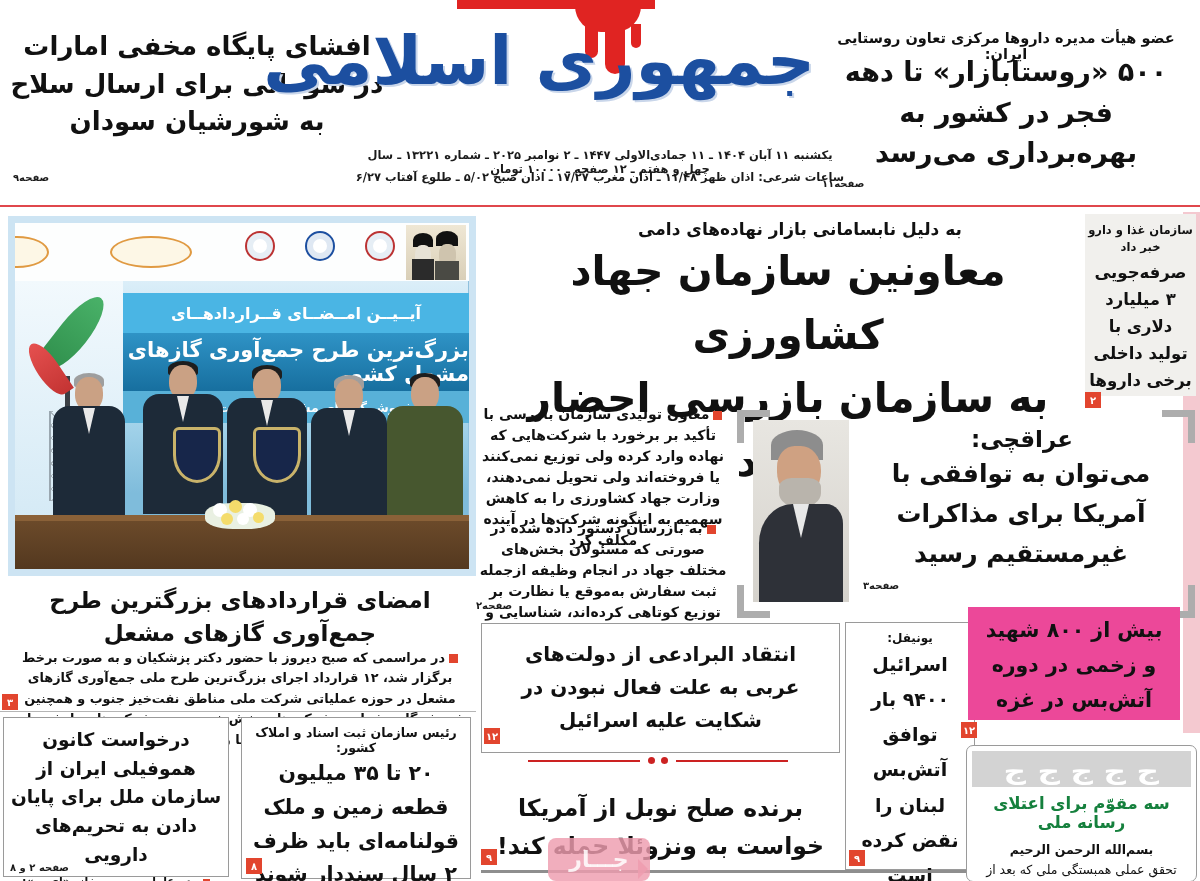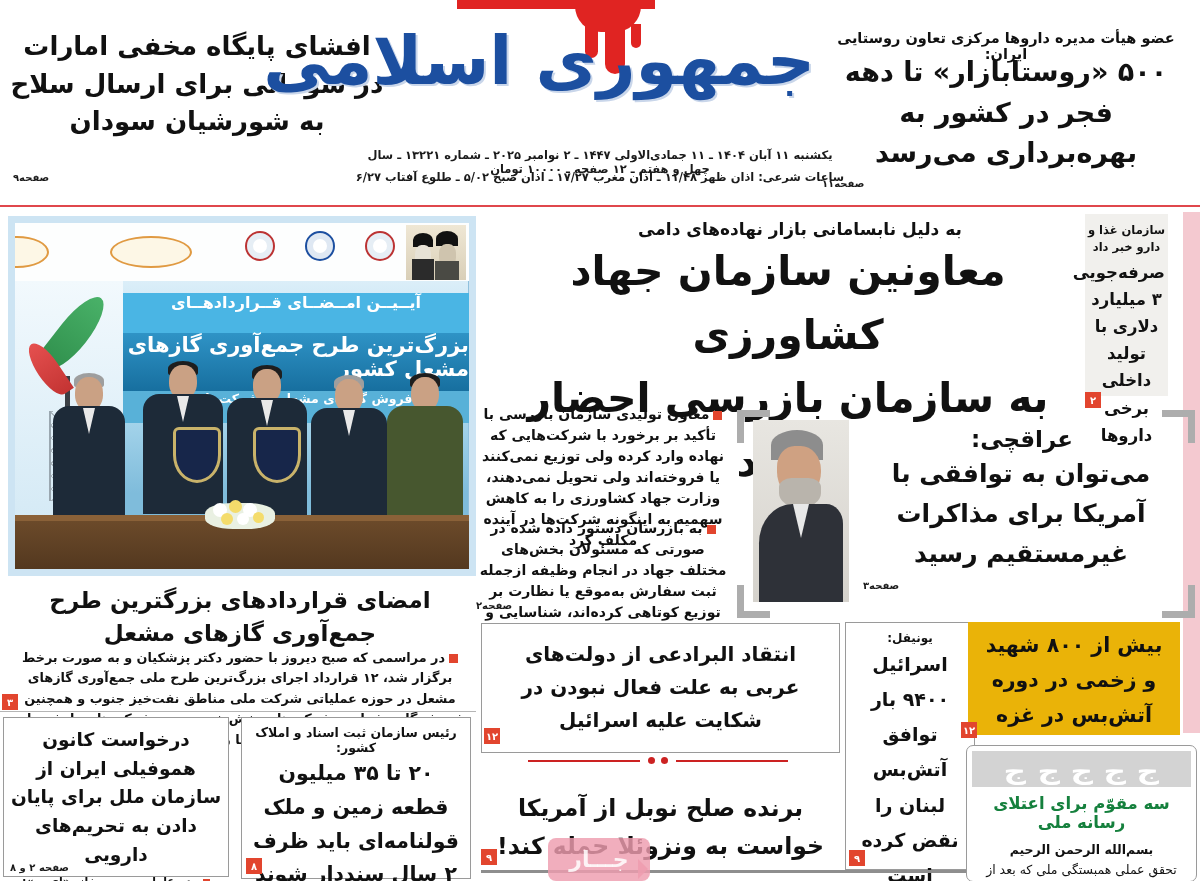--- a/index.html
+++ b/index.html
@@ -16,21 +16,21 @@
   
   #masthead-title{color:#1c4fa0;font-size:67px;font-weight:800;letter-spacing:-2px;
                   text-shadow:2px 2px 0 #c9d6ea;white-space:nowrap;}
   .dateline{font-size:11.5px;font-weight:bold;color:#1a1a1a;}
   .redbar{background:#e02422;}
   .drip{position:absolute;background:#e02422;border-radius:0 0 10px 10px;}
   
   #photo-frame{border:7px solid #cde4f3;background:#eaf4fb;}
   #photo-inner{position:absolute;inset:0;outline:1px solid #8fc0dd;outline-offset:-1px;overflow:hidden;
                background:linear-gradient(180deg,#f6fbfe 0%,#d9edf8 18%,#a8d6ec 55%,#7fbcdb 78%);}
-  .band{position:absolute;left:0;color:#fff;display:flex;align-items:flex-start;justify-content:center;}
+  .band{position:absolute;left:0;color:#fff;display:flex;align-items:center;justify-content:center;}
   .logo-dot{position:absolute;border-radius:50%;}
   .person{position:absolute;z-index:3;}
   .head{position:absolute;top:0;left:50%;transform:translateX(-50%);width:28px;height:34px;background:#caa184;border-radius:46%;}
   .hair{position:absolute;top:-4px;left:50%;transform:translateX(-50%);width:30px;height:15px;background:#1e1e1e;border-radius:50% 50% 20% 20%;}
   .gray .hair{background:#9e9e9e;}
   .torso{position:absolute;top:29px;left:0;width:100%;height:120px;background:#1d2a38;border-radius:16px 16px 0 0;}
   .mil .torso{background:#47572f;}
   .shirt{position:absolute;top:31px;left:50%;transform:translateX(-50%);width:12px;height:26px;background:#e9e9e9;
          clip-path:polygon(0 0,100% 0,50% 100%);}
   .plaque{position:absolute;width:42px;height:50px;background:#17264a;border:3px solid #c9b36a;
@@ -170,21 +170,21 @@
 
   <div class="abs ctr" style="left:520px;top:219px;width:560px;font-size:17px;font-weight:800;">به دلیل نابسامانی بازار نهاده‌های دامی</div>
   <div class="abs ctr" style="left:488px;top:240px;width:600px;font-size:41px;font-weight:900;line-height:1.55;">
     <div>معاونین سازمان جهاد کشاورزی</div>
     <div>به سازمان بازرسی احضار شدند</div>
   </div>
   <div class="abs ctr" style="left:478px;top:404px;width:250px;font-size:14px;font-weight:bold;line-height:1.5;"><span class="bullet-sq"></span><span>معاون تولیدی سازمان بازرسی با تأکید بر برخورد با شرکت‌هایی که نهاده وارد کرده ولی توزیع نمی‌کنند یا فروخته‌اند ولی تحویل نمی‌دهند، وزارت جهاد کشاورزی را به کاهش سهمیه به اینگونه شرکت‌ها در آینده مکلف کرد</span></div>
   <div class="abs ctr" style="left:478px;top:518px;width:250px;font-size:14px;font-weight:bold;line-height:1.5;"><span class="bullet-sq"></span><span>به بازرسان دستور داده شده در صورتی که مسئولان بخش‌های مختلف جهاد در انجام وظیفه ازجمله ثبت سفارش به‌موقع یا نظارت بر توزیع کوتاهی کرده‌اند، شناسایی و به دستگاه قضایی یا تخلفات اداری معرفی شوند</span></div>
   <div class="abs pref" style="left:476px;top:600px;">صفحه۲</div>
 
-  <div class="graybox ctr" style="left:1085px;top:214px;width:83px;height:182px;background:#f1f0ed;">
+  <div class="graybox ctr" style="left:1085px;top:214px;width:111px;height:182px;background:#f1f0ed;">
     <div style="font-size:11.5px;font-weight:bold;padding-top:8px;line-height:1.5;">سازمان غذا و دارو خبر داد</div>
     <div style="font-size:16.5px;font-weight:800;line-height:1.65;padding:2px 3px;">صرفه‌جویی ۳ میلیارد دلاری با تولید داخلی برخی داروها</div>
   </div>
   <div class="badge" style="left:1085px;top:392px;">۲</div>
 
   <div class="abs" style="left:737px;top:410px;width:458px;height:208px;">
     <span class="corner tl" style="left:0;top:0;"></span>
     <span class="corner tr" style="right:0;top:0;"></span>
     <span class="corner bl" style="left:0;bottom:0;"></span>
     <span class="corner br" style="right:0;bottom:0;"></span>
@@ -228,21 +228,21 @@
   <div class="badge" style="left:481px;top:849px;">۹</div>
 
   <div class="box ctr" style="left:845px;top:622px;width:128px;height:246px;">
     <div style="font-size:12px;font-weight:bold;padding-top:8px;">یونیفل:</div>
     <div style="font-size:19px;font-weight:700;line-height:1.85;padding:2px 8px;">اسرائیل ۹۴۰۰ بار توافق آتش‌بس لبنان را نقض کرده است</div>
     <div class="badge" style="left:3px;bottom:3px;">۹</div>
   </div>
 
   <div class="abs" style="left:481px;top:870px;width:492px;height:3px;background:#8e8e8e;"></div>
 
-  <div class="graybox ctr" style="left:968px;top:622px;width:212px;height:113px;background:#eab308;">
+  <div class="graybox ctr" style="left:968px;top:607px;width:212px;height:113px;background:#ec4899;">
     <div style="font-size:20.5px;font-weight:800;line-height:1.7;padding:6px 8px;">بیش از ۸۰۰ شهید و زخمی در دوره آتش‌بس در غزه</div>
   </div>
   <div class="badge" style="left:961px;top:722px;">۱۲</div>
 
   <div class="box" style="left:966px;top:745px;width:229px;height:135px;overflow:hidden;border-radius:7px;">
     <div class="ctr" style="margin:5px;height:36px;background:#d3d3d3;overflow:hidden;line-height:40px;white-space:nowrap;">
       <span class="orn">ج</span><span class="orn">ج</span><span class="orn">ج</span><span class="orn">ج</span><span class="orn">ج</span>
     </div>
     <div class="ctr" style="color:#15803d;font-size:16.5px;font-weight:800;padding-top:2px;">سه مقوّم برای اعتلای رسانه ملی</div>
     <div class="ctr" style="font-size:12.5px;font-weight:bold;padding-top:10px;">بسم‌الله الرحمن الرحیم</div>

